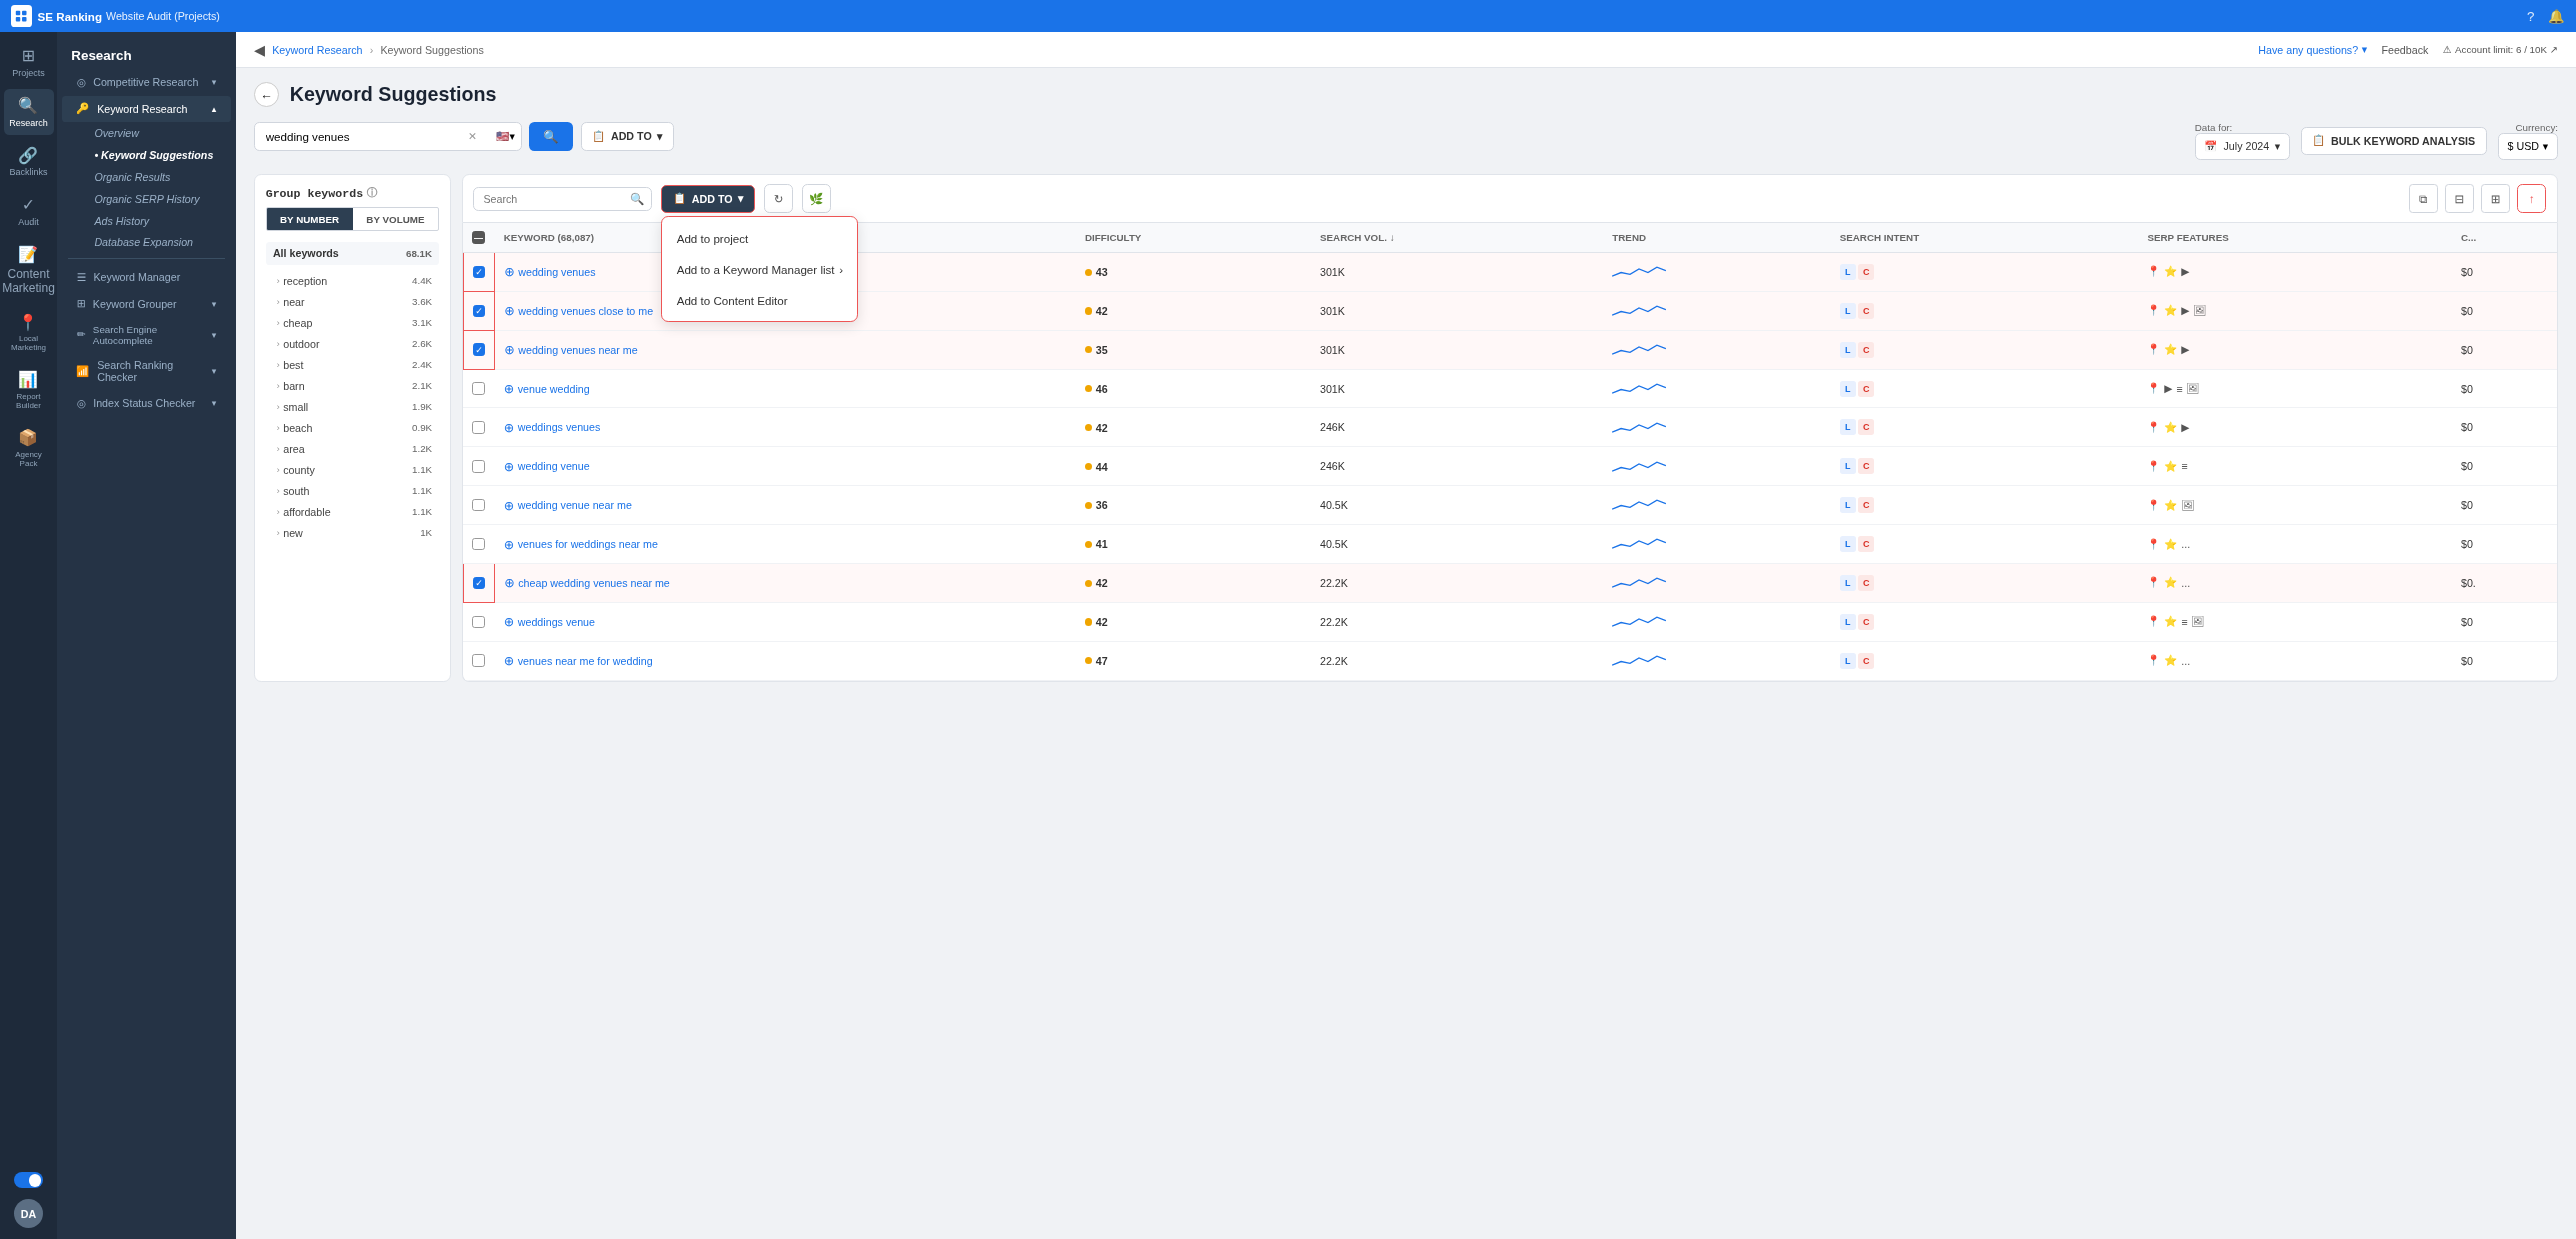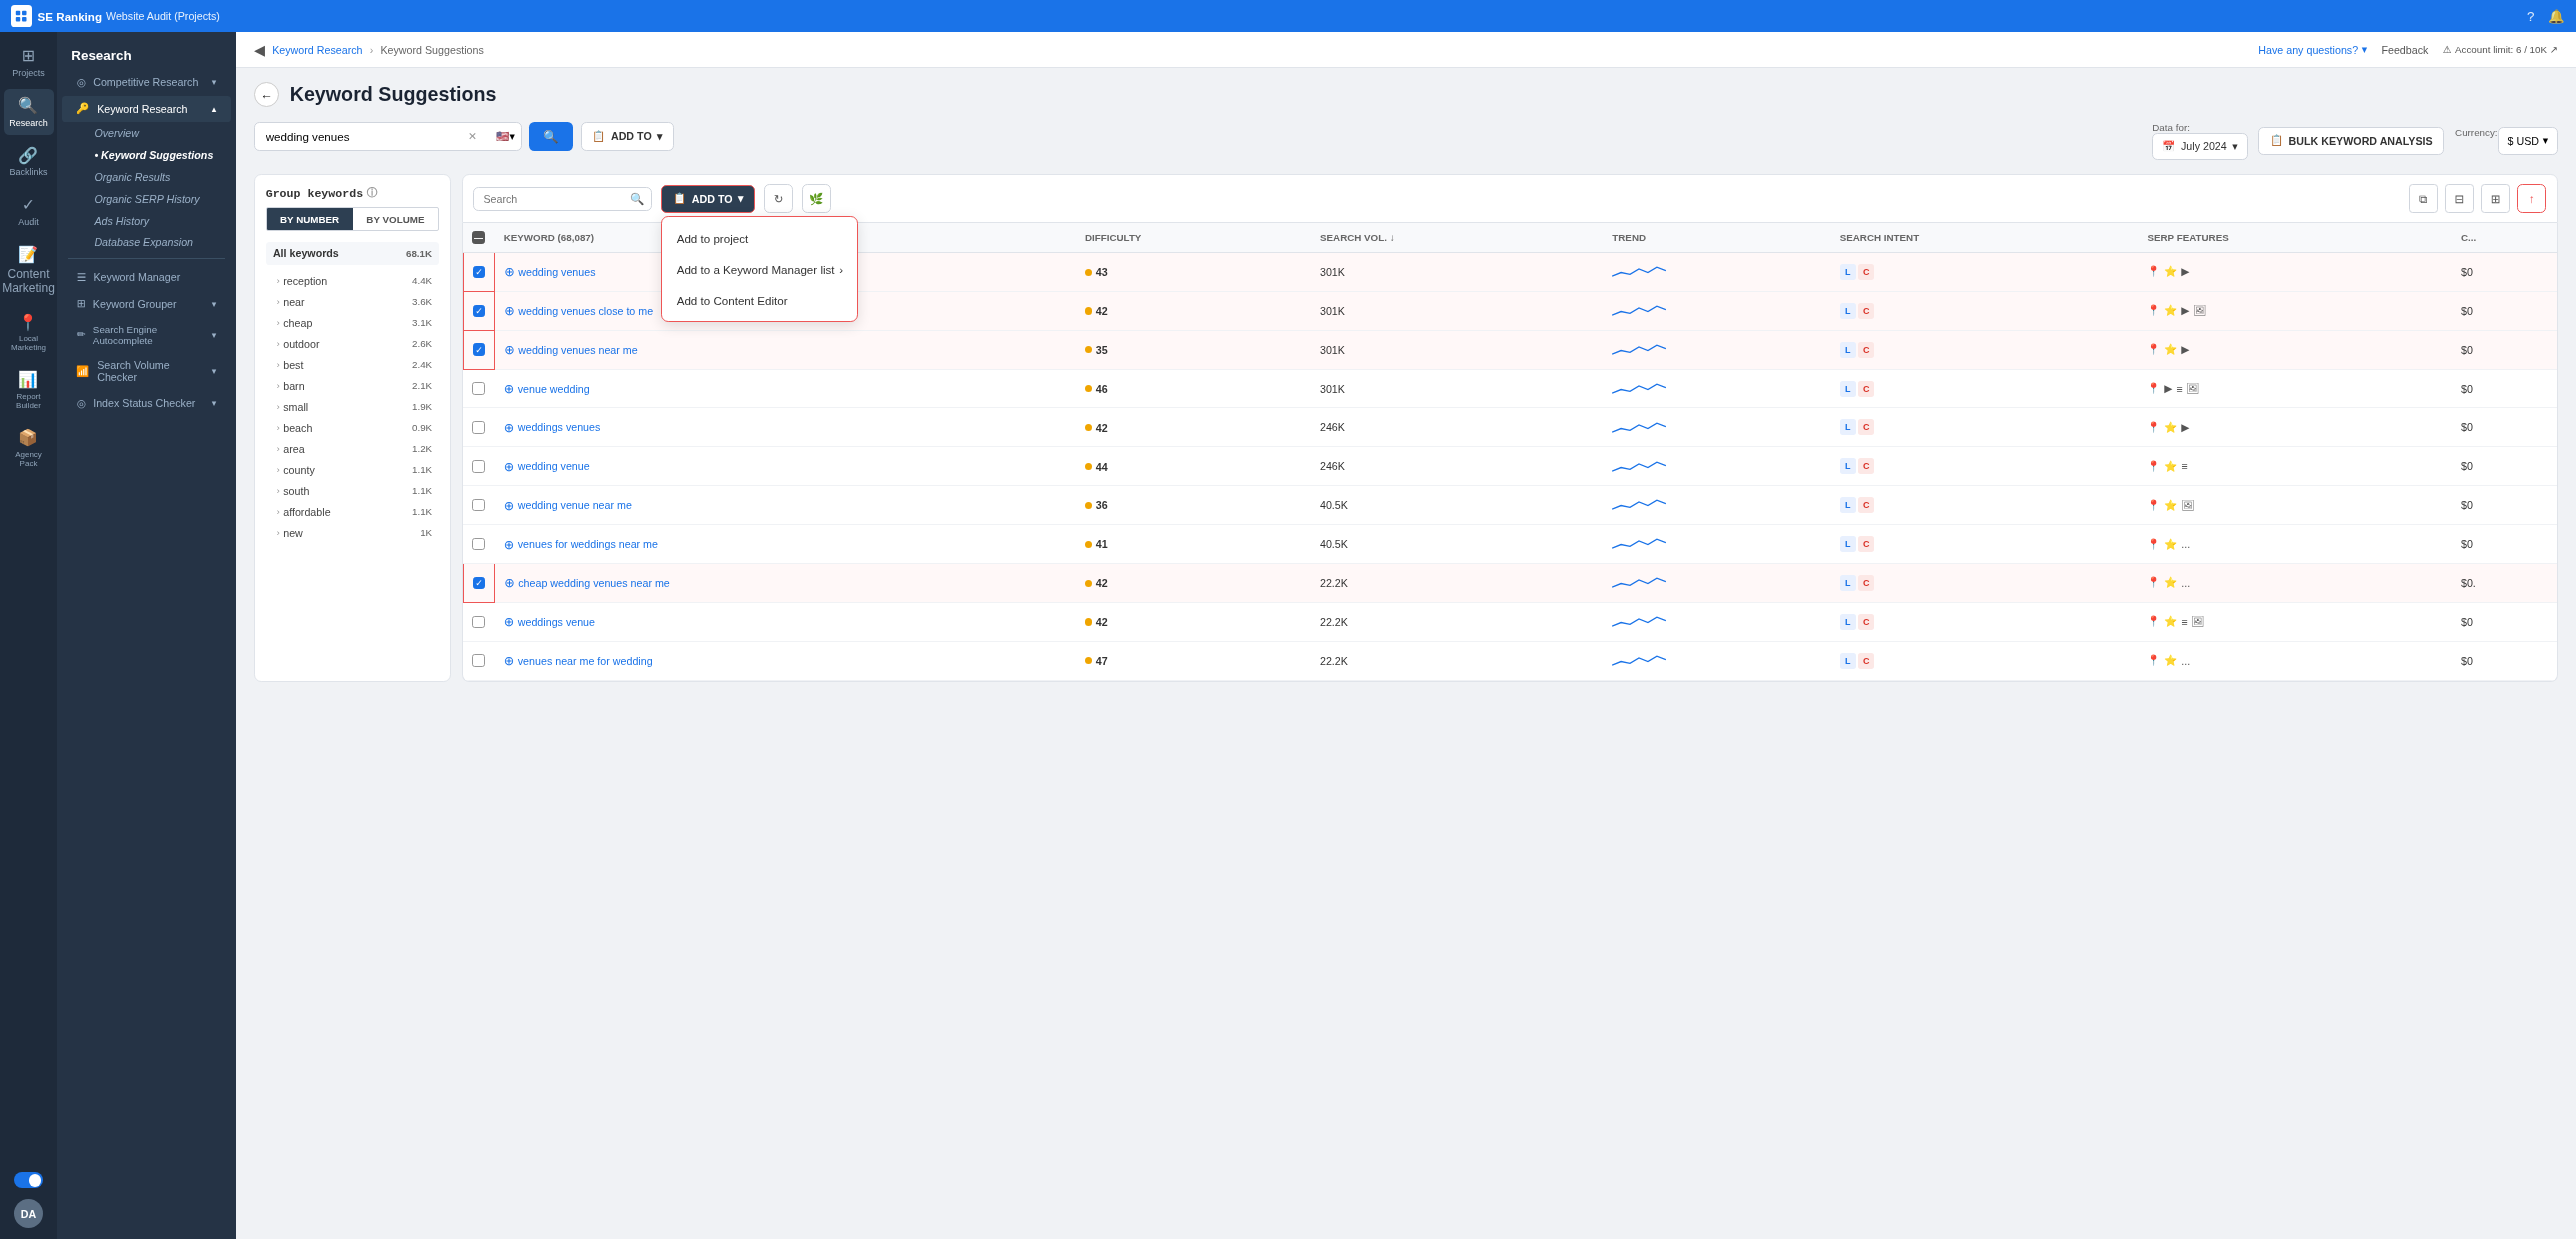--- a/index.html
+++ b/index.html
@@ -203,21 +203,21 @@
       background: white;
       border: 0.9px solid #d0d5dd;
       border-radius: 5.4px;
       padding: 6.3px 10.7px;
       font-size: 10.7px;
       cursor: pointer;
       display: flex; align-items: center; gap: 5.4px;
       color: #333;
       font-weight: 600;
     }
-    .currency-wrap { display: flex; flex-direction: row; }
+    .currency-wrap { display: flex; flex-direction: column; align-items: flex-end; }
     .currency-label { font-size: 9.8px; color: #666; }
     .currency-btn {
       border: 0.9px solid #d0d5dd;
       border-radius: 5.4px;
       padding: 6.3px 9px;
       background: white;
       font-size: 10.7px;
       cursor: pointer;
       display: flex; align-items: center; gap: 3.6px;
     }
@@ -579,21 +579,21 @@
       <span>Keyword Grouper</span>
       <span class="caret">▾</span>
     </div>
     <div class="sidebar-item">
       <span>✏</span>
       <span style="font-size:9.8px;">Search Engine Autocomplete</span>
       <span class="caret">▾</span>
     </div>
     <div class="sidebar-item">
       <span>📶</span>
-      <span>Search Volume Checker</span>
+      <span>Search Ranking Checker</span>
       <span class="caret">▾</span>
     </div>
     <div class="sidebar-item">
       <span>◎</span>
       <span>Index Status Checker</span>
       <span class="caret">▾</span>
     </div>
   </div>
 
   <div class="content-area">

